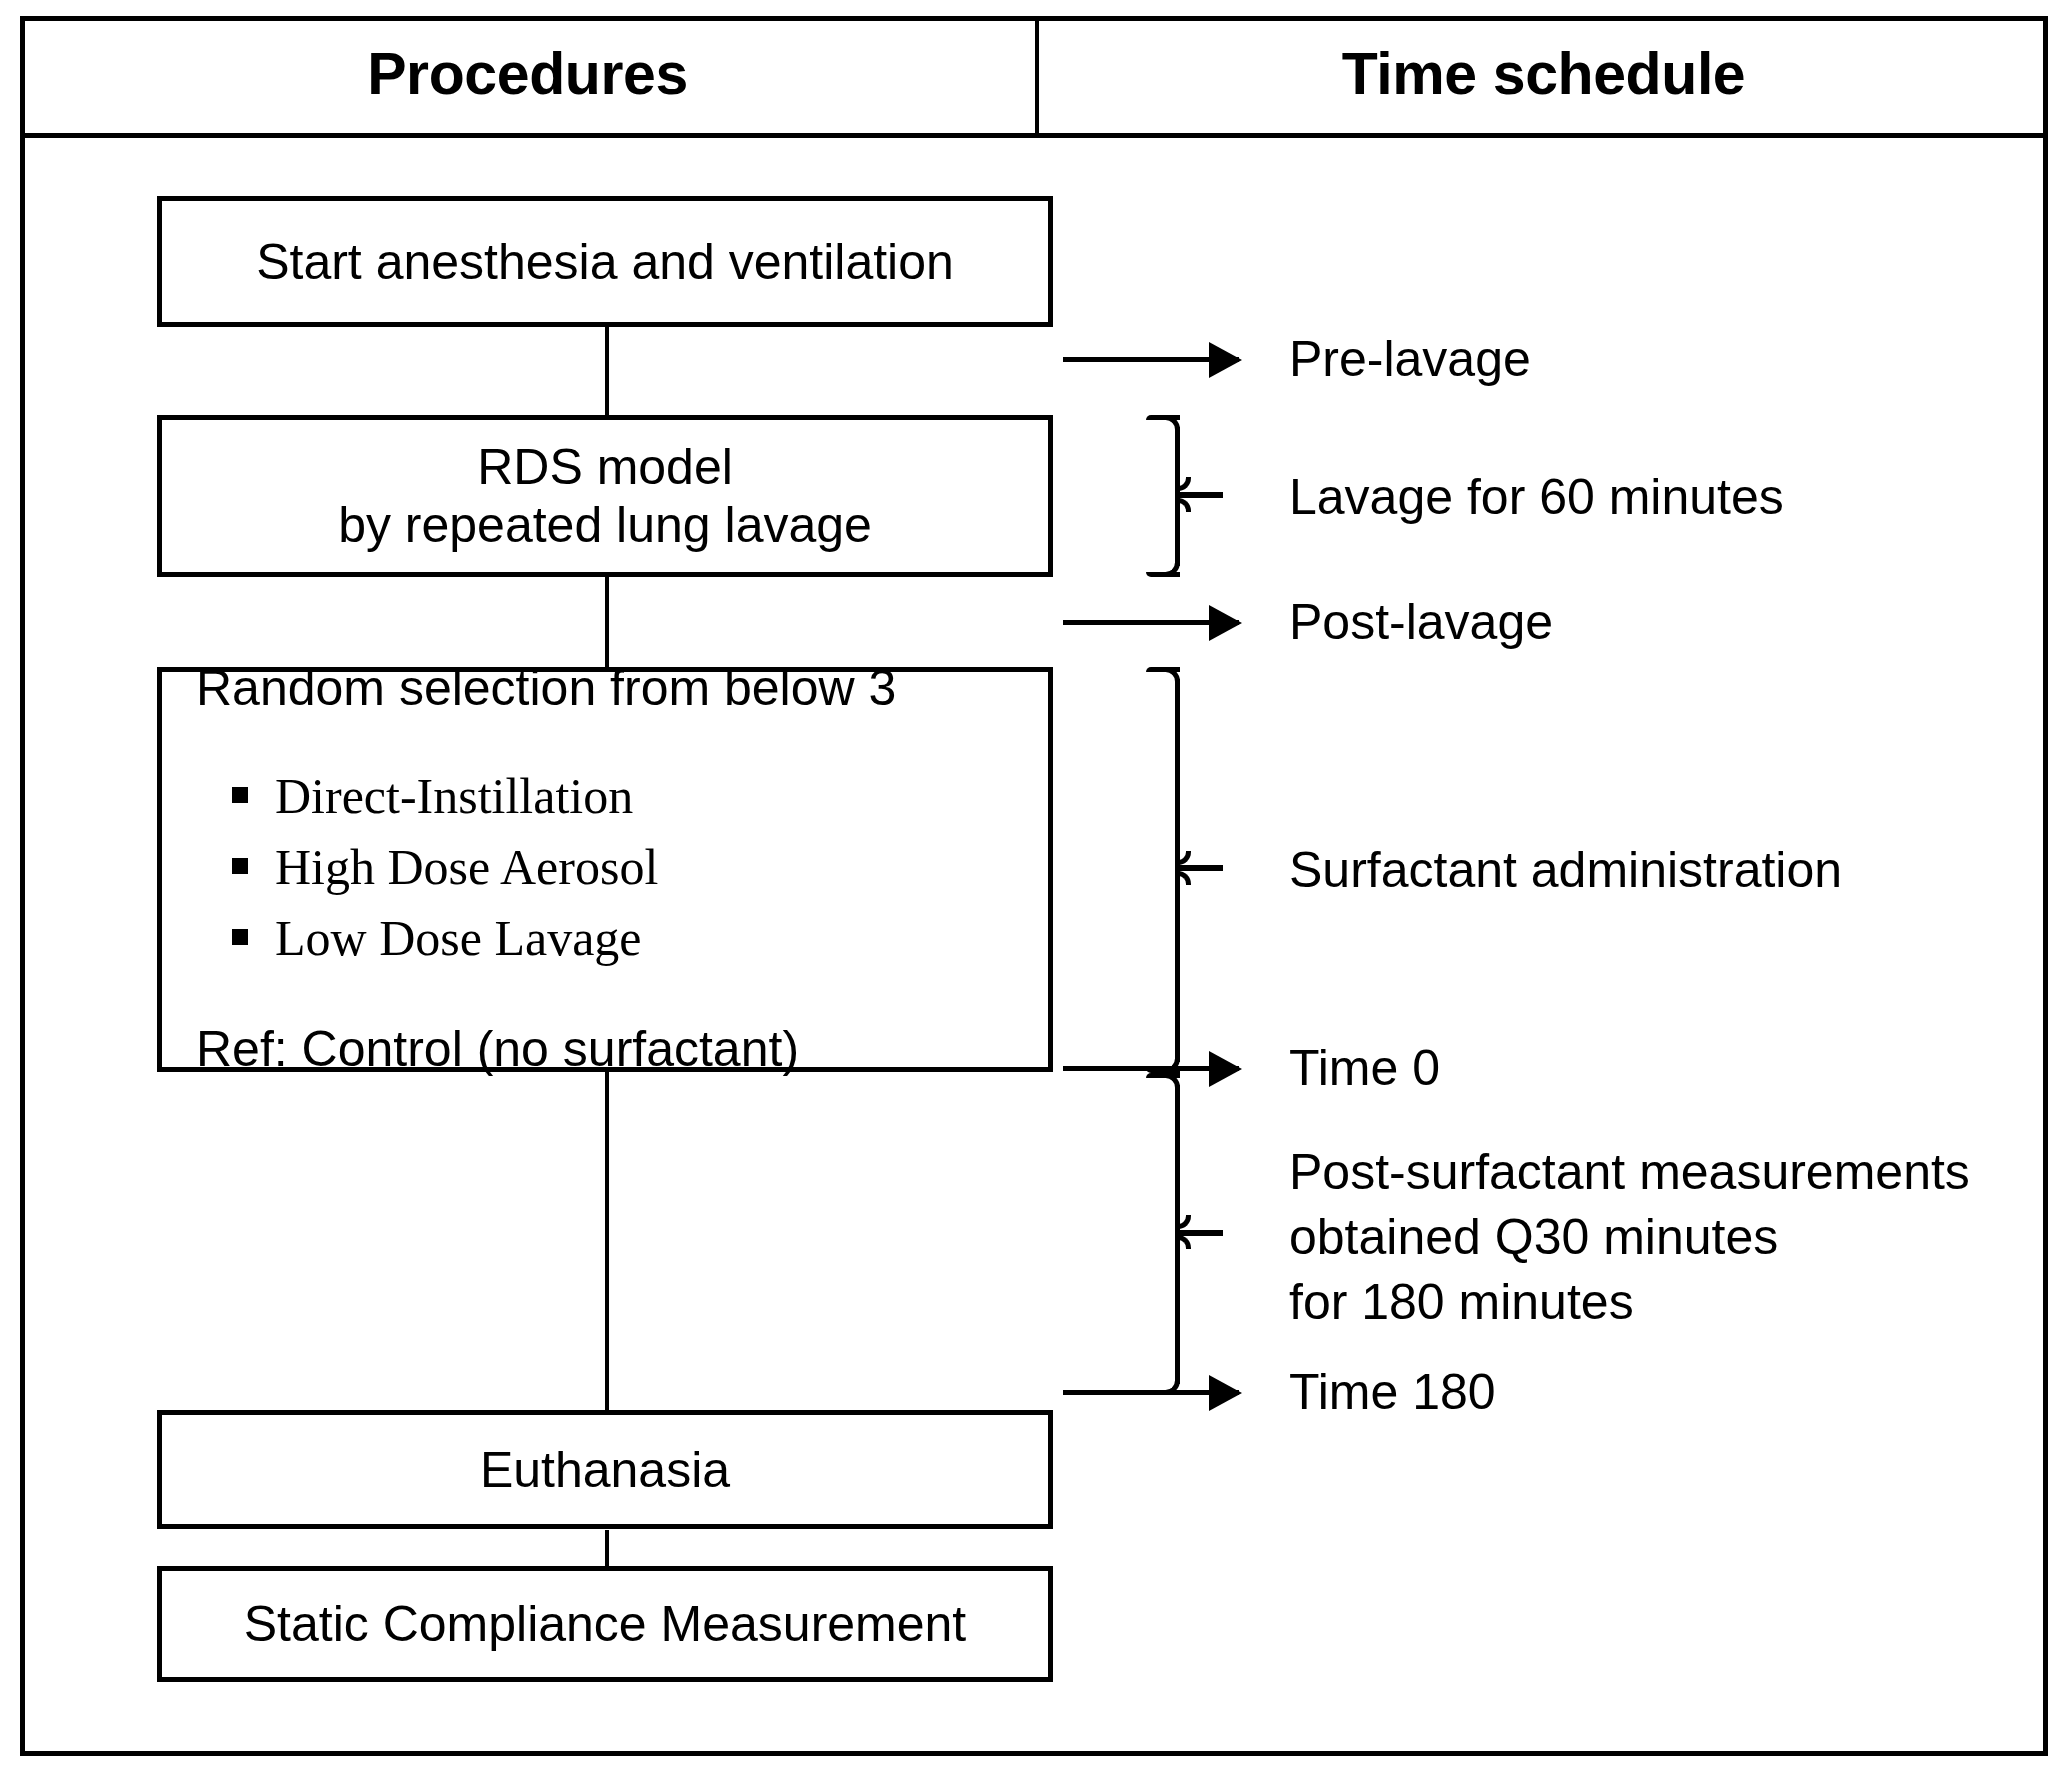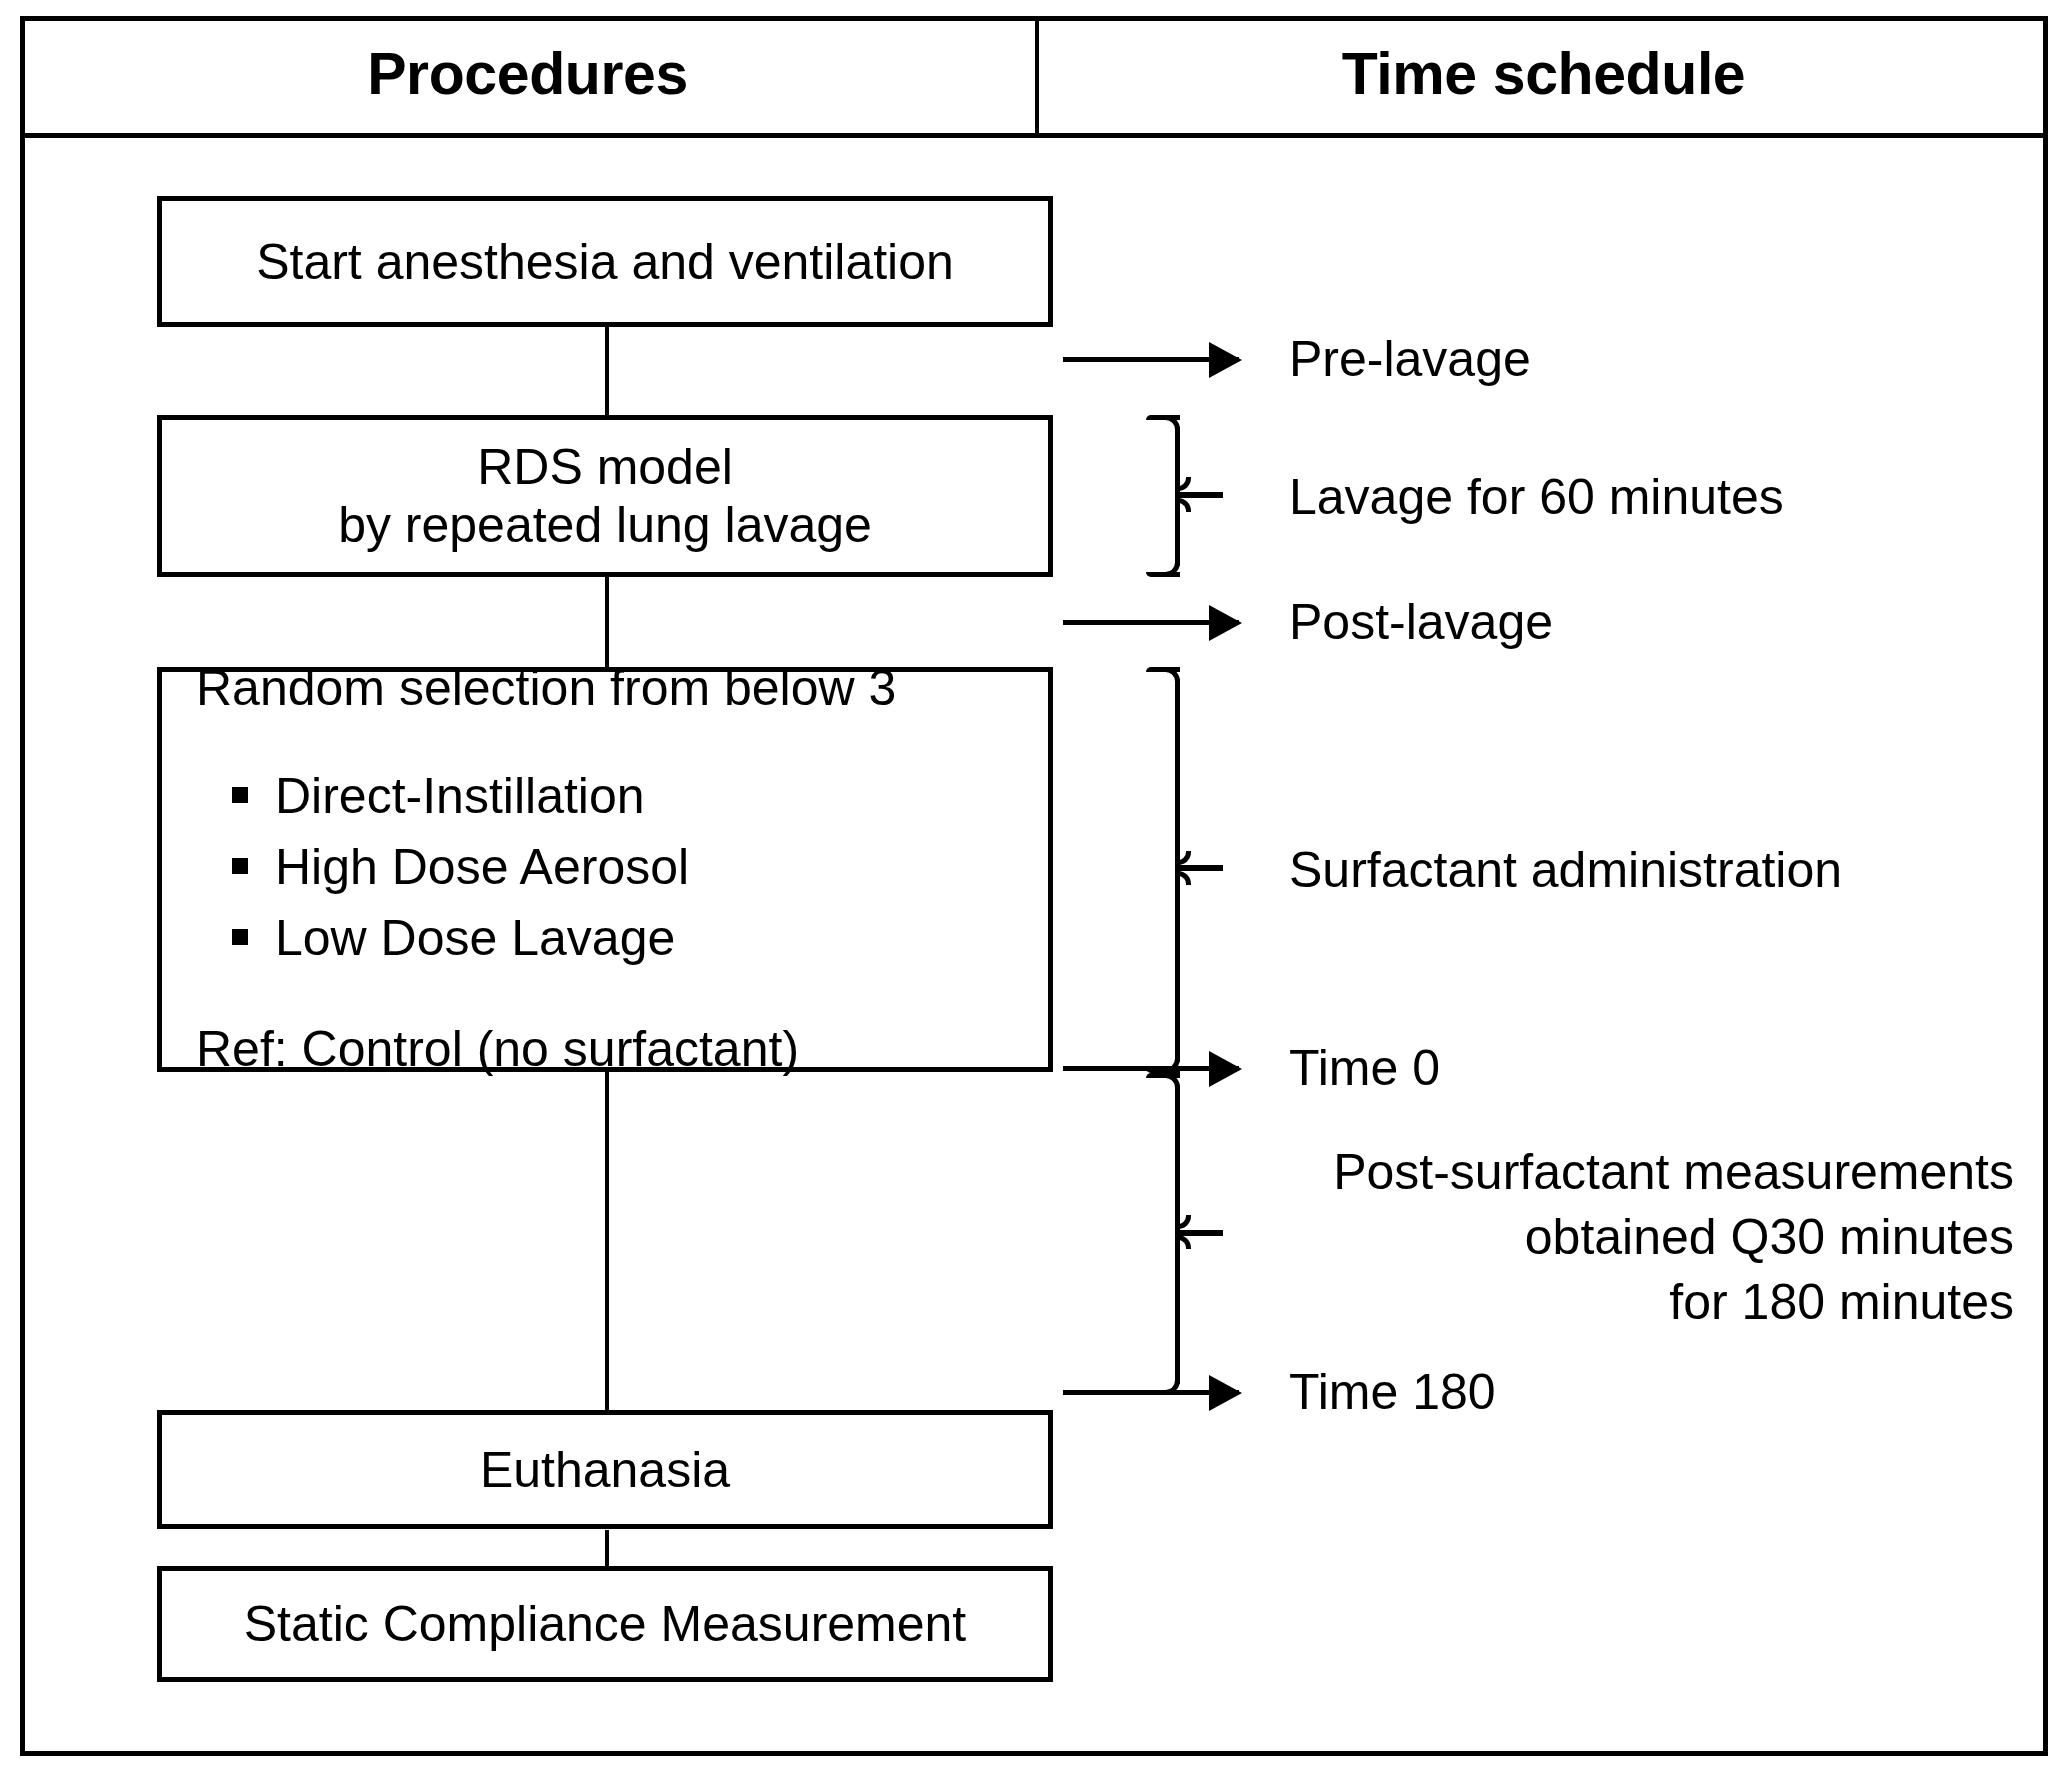--- a/index.html
+++ b/index.html
@@ -91,20 +91,21 @@
     margin: 0;
     padding: 0;
     list-style: none;
   }
   .blist li {
     display: flex;
     align-items: baseline;
     font-size: 50px;
     line-height: 1.42;
     white-space: nowrap;
+    font-family: Liberation Serif, serif;
   }
   .bullet-sq {
     display: inline-block;
     width: 16px;
     height: 16px;
     background: #000;
     margin-right: 27px;
     margin-left: 36px;
     flex: 0 0 auto;
     position: relative;
@@ -214,21 +215,20 @@
     border-top: 5px solid #000;
     border-top-right-radius: 13px;
   }
 
   
   .tslabel {
     position: absolute;
     font-size: 50px;
     line-height: 1.30;
     white-space: nowrap;
-    text-align: right;
   }
   .tslabel.multi { white-space: normal; }
 </style>
 </head>
 <body>
 
 <div class="figure">
 
   <div class="outer-frame"></div>
 

